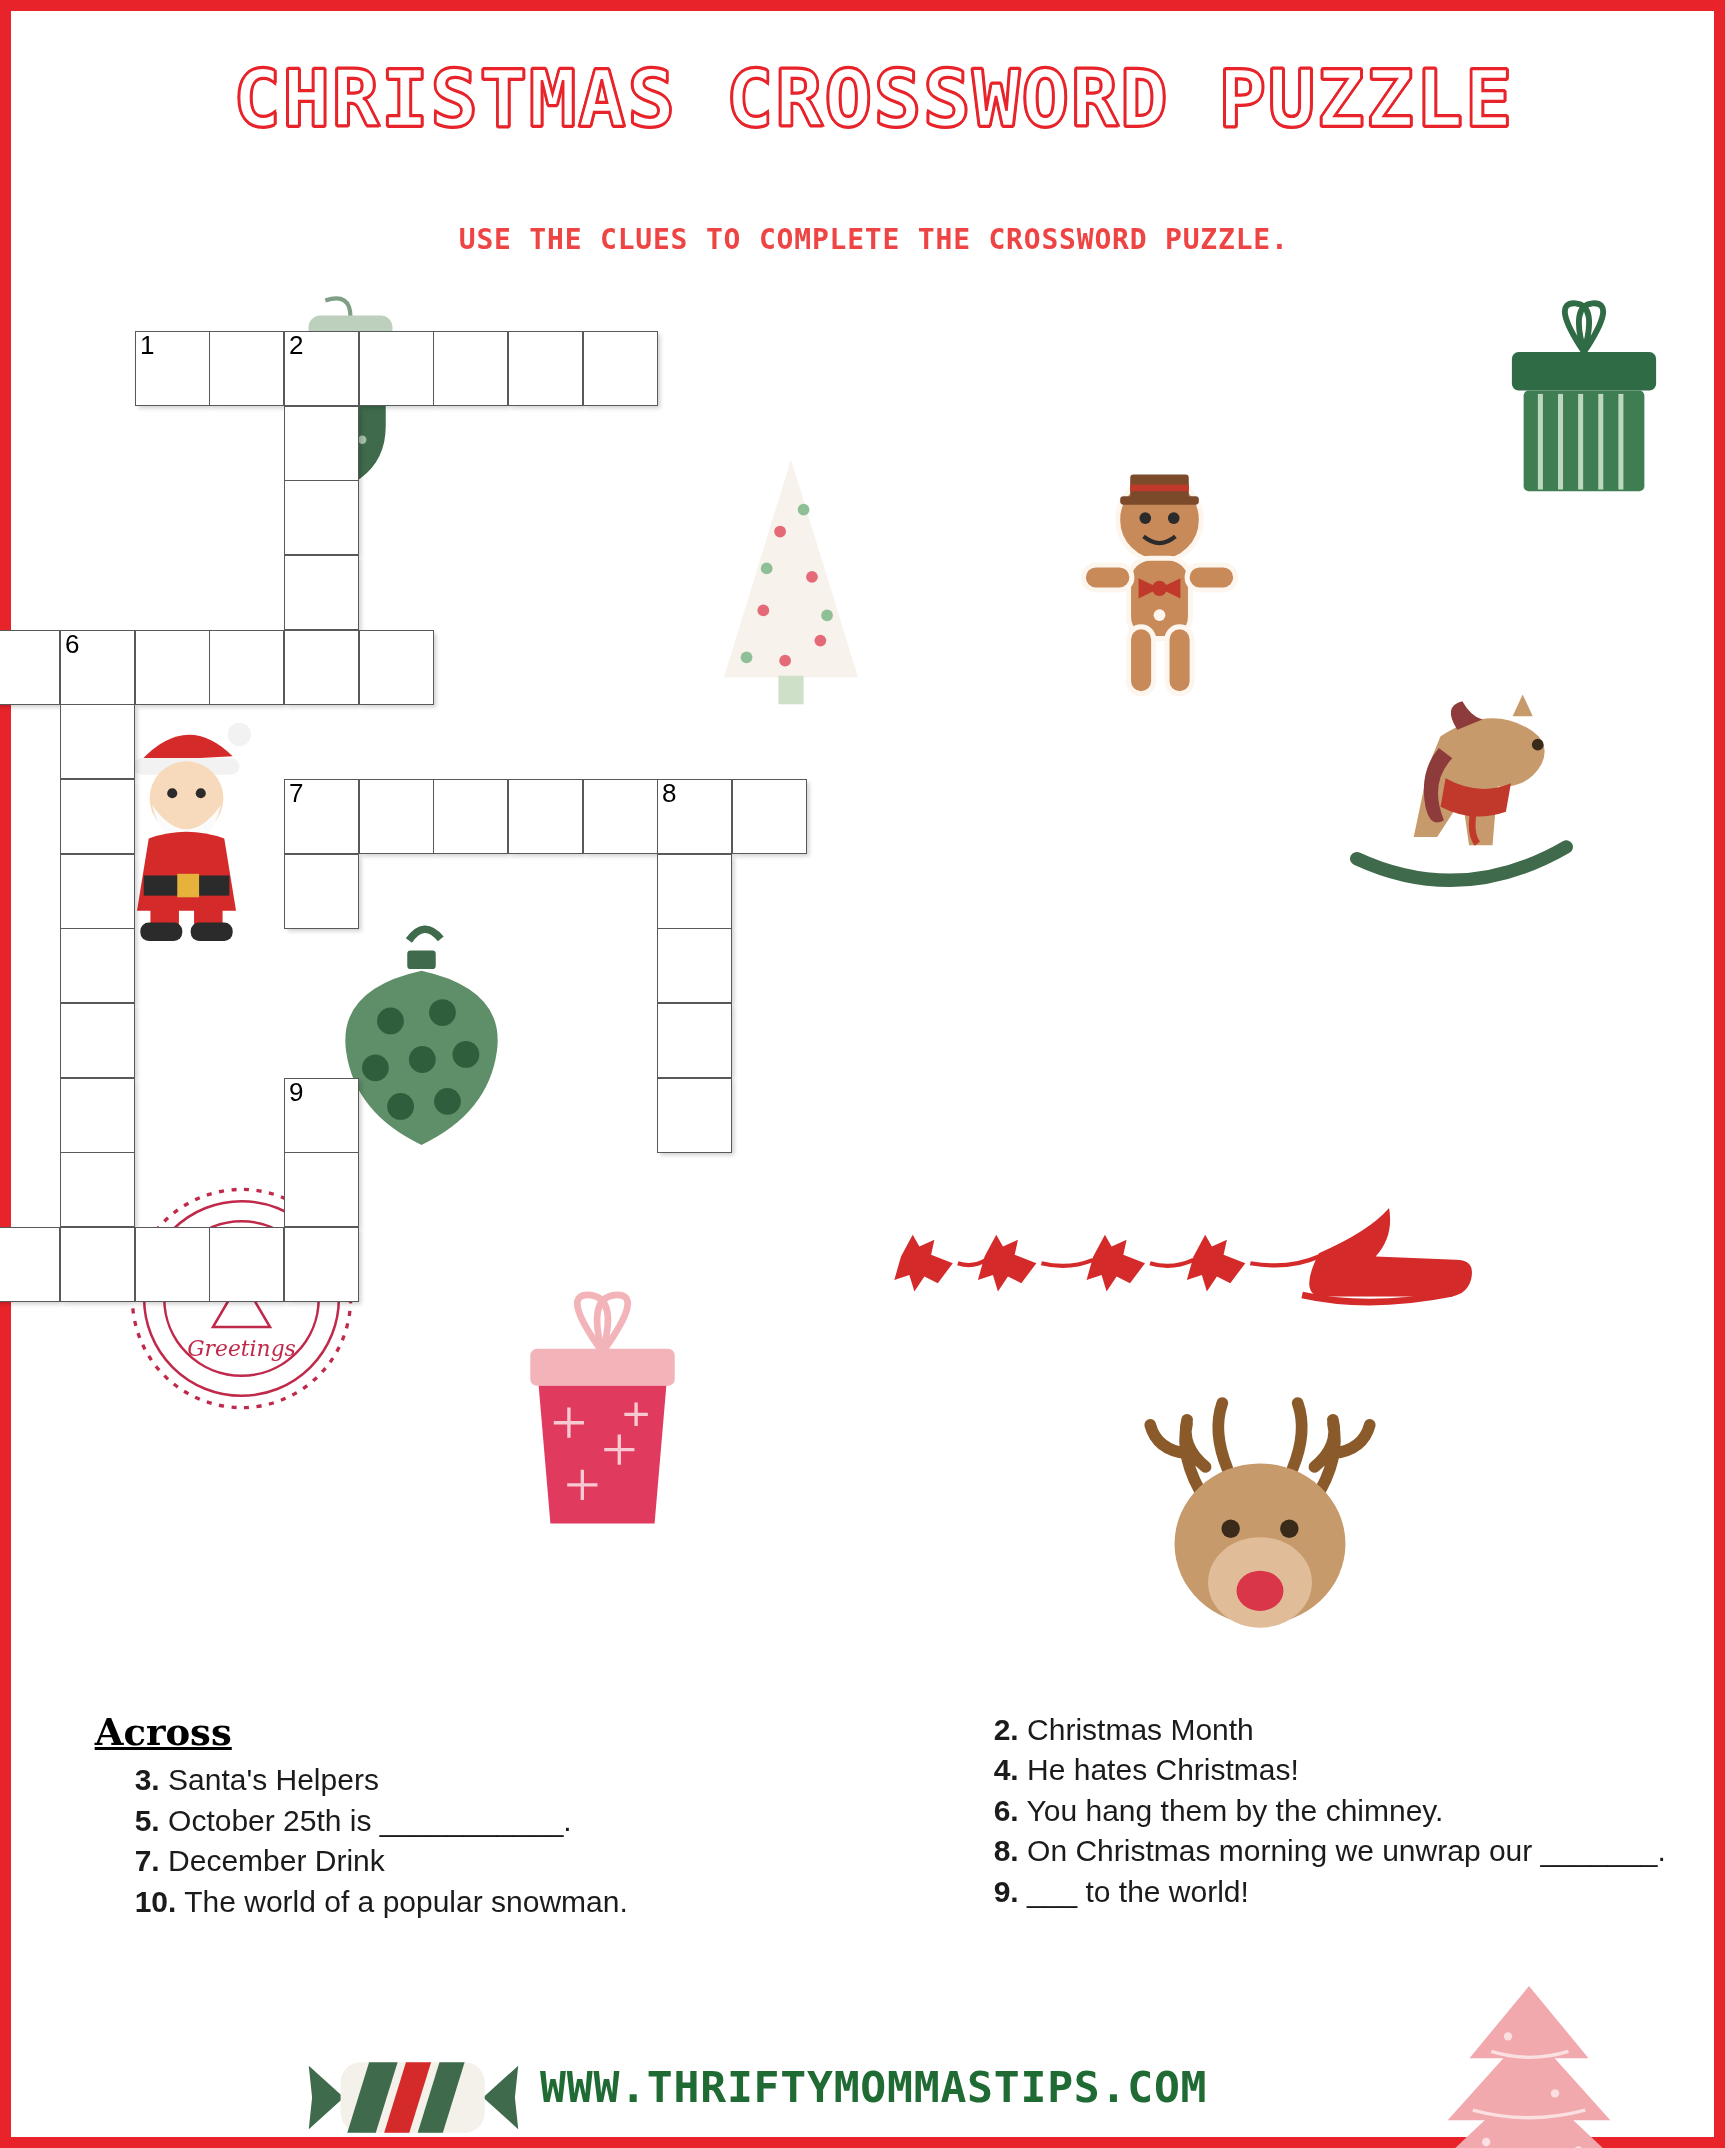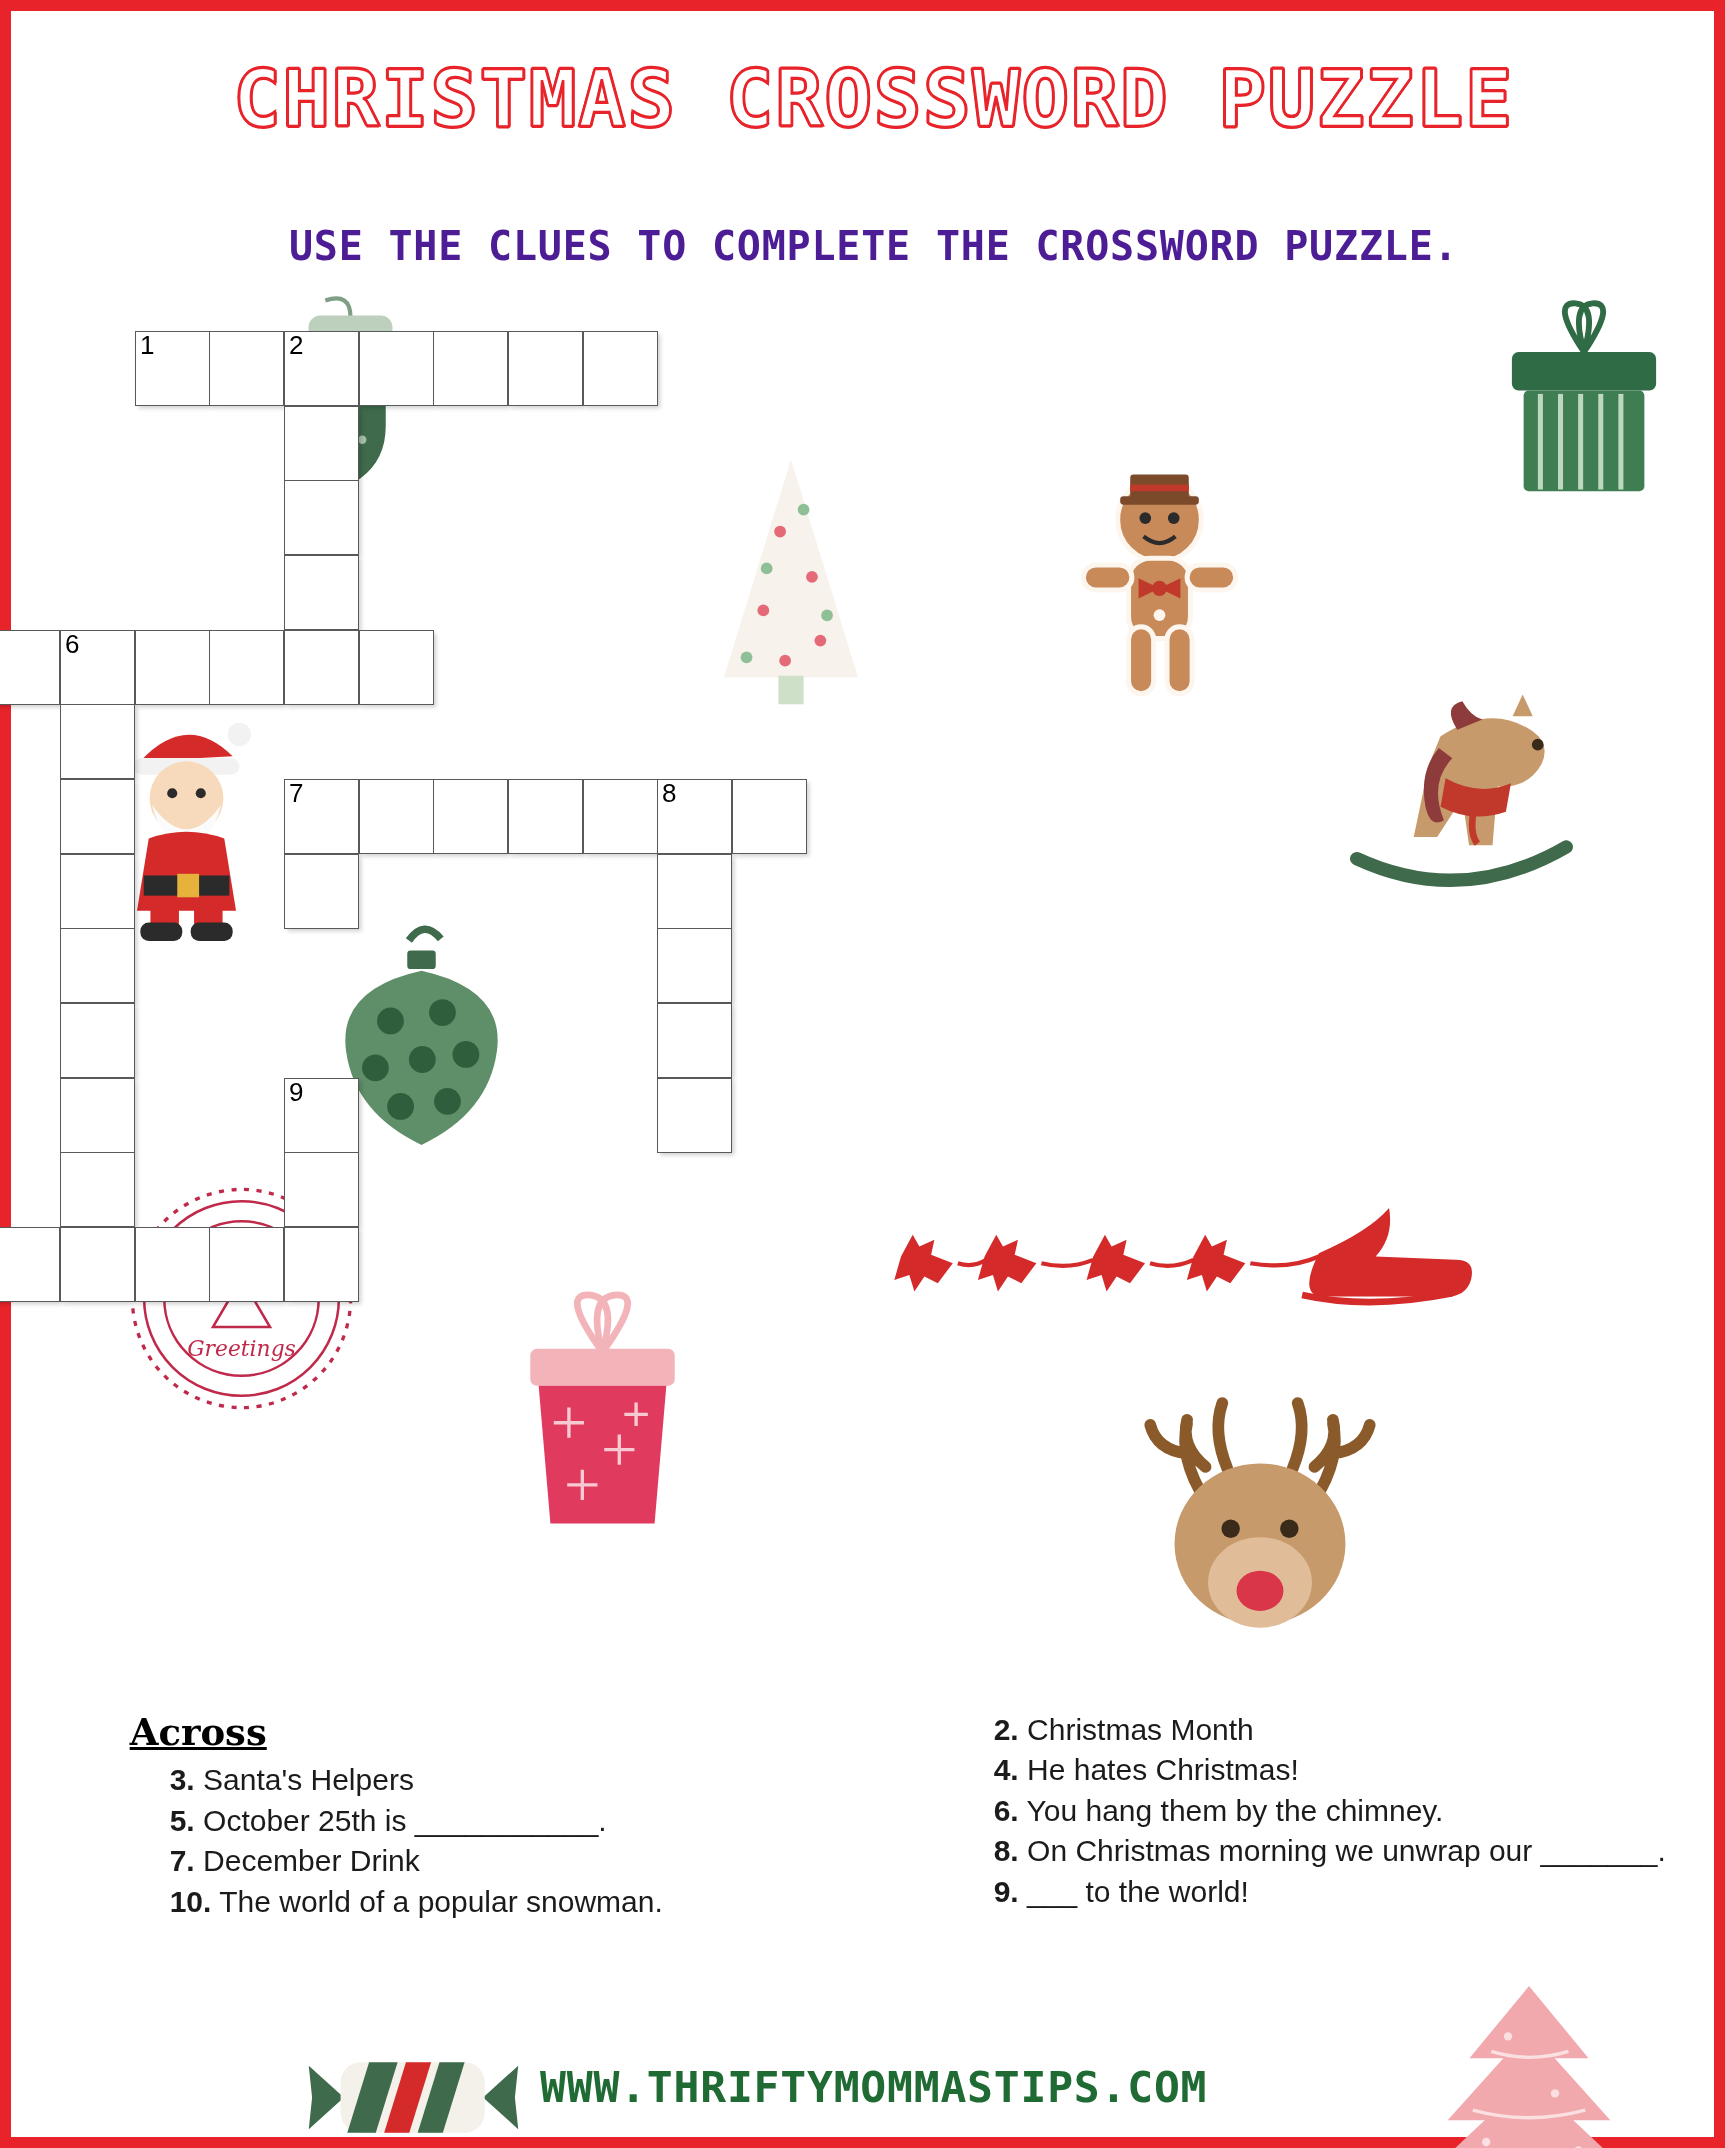--- a/index.html
+++ b/index.html
@@ -47,23 +47,23 @@
        0 1.7px 0 #e8232a, 0 -1.7px 0 #e8232a;
   }
   .subtitle {
     position: absolute;
     top: 200px;
     left: 0;
     width: 1702px;
     text-align: center;
     font-family: "DejaVu Sans Mono", monospace;
     font-weight: bold;
-    font-size: 40px;
+    font-size: 28px;
     letter-spacing: 0.8px;
-    color: #4c1d95;
+    color: #ef4444;
   }
   
   #grid-layer {
     position: absolute;
     left: 0; top: 0;
     width: 1702px;
     height: 1678px;
   }
   .cell {
     position: absolute;
@@ -88,21 +88,21 @@
     position: absolute;
     top: 1687px;
     left: 0;
     width: 1702px;
     height: 302px;
   }
   .clue-col {
     position: absolute;
     top: 0;
   }
-  .clue-col.across { left: 72px; width: 755px; margin-left: 35px; }
+  .clue-col.across { left: 72px; width: 755px; }
   .clue-col.down   { left: 931px; width: 755px; }
   .clue-heading {
     font-family: "DejaVu Serif", serif;
     font-weight: bold;
     font-size: 37px;
     color: #000000;
     text-decoration: underline;
     margin: 0 0 6.7px 0;
   }
   .clue-list {

